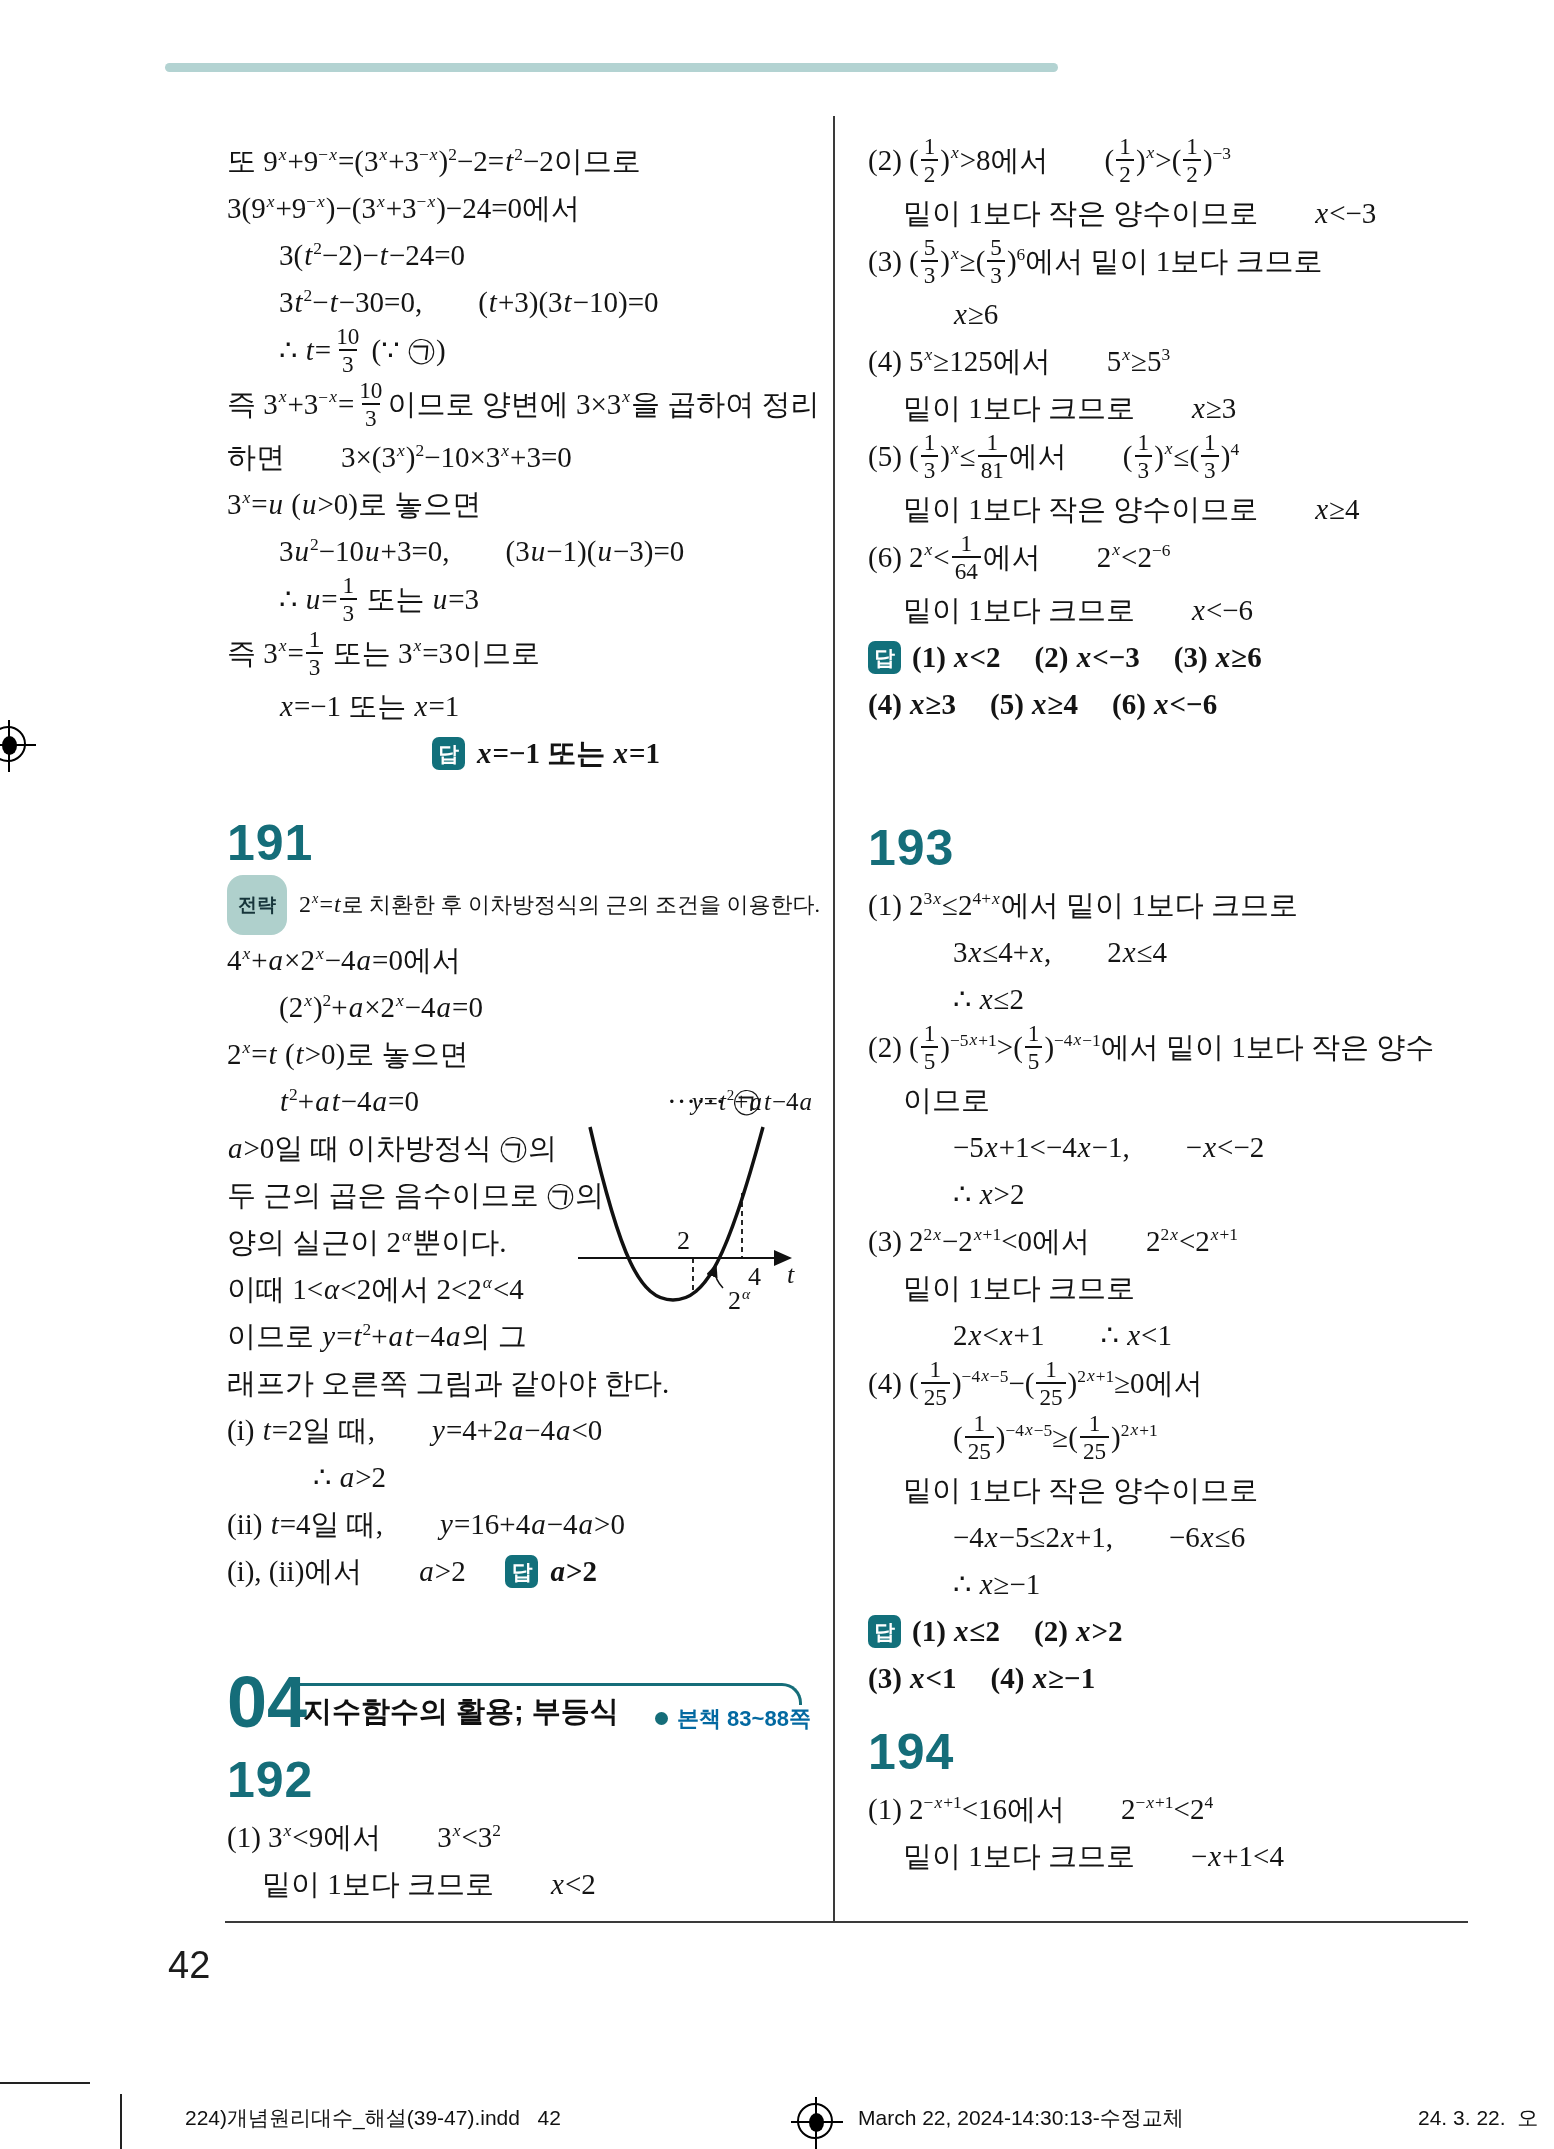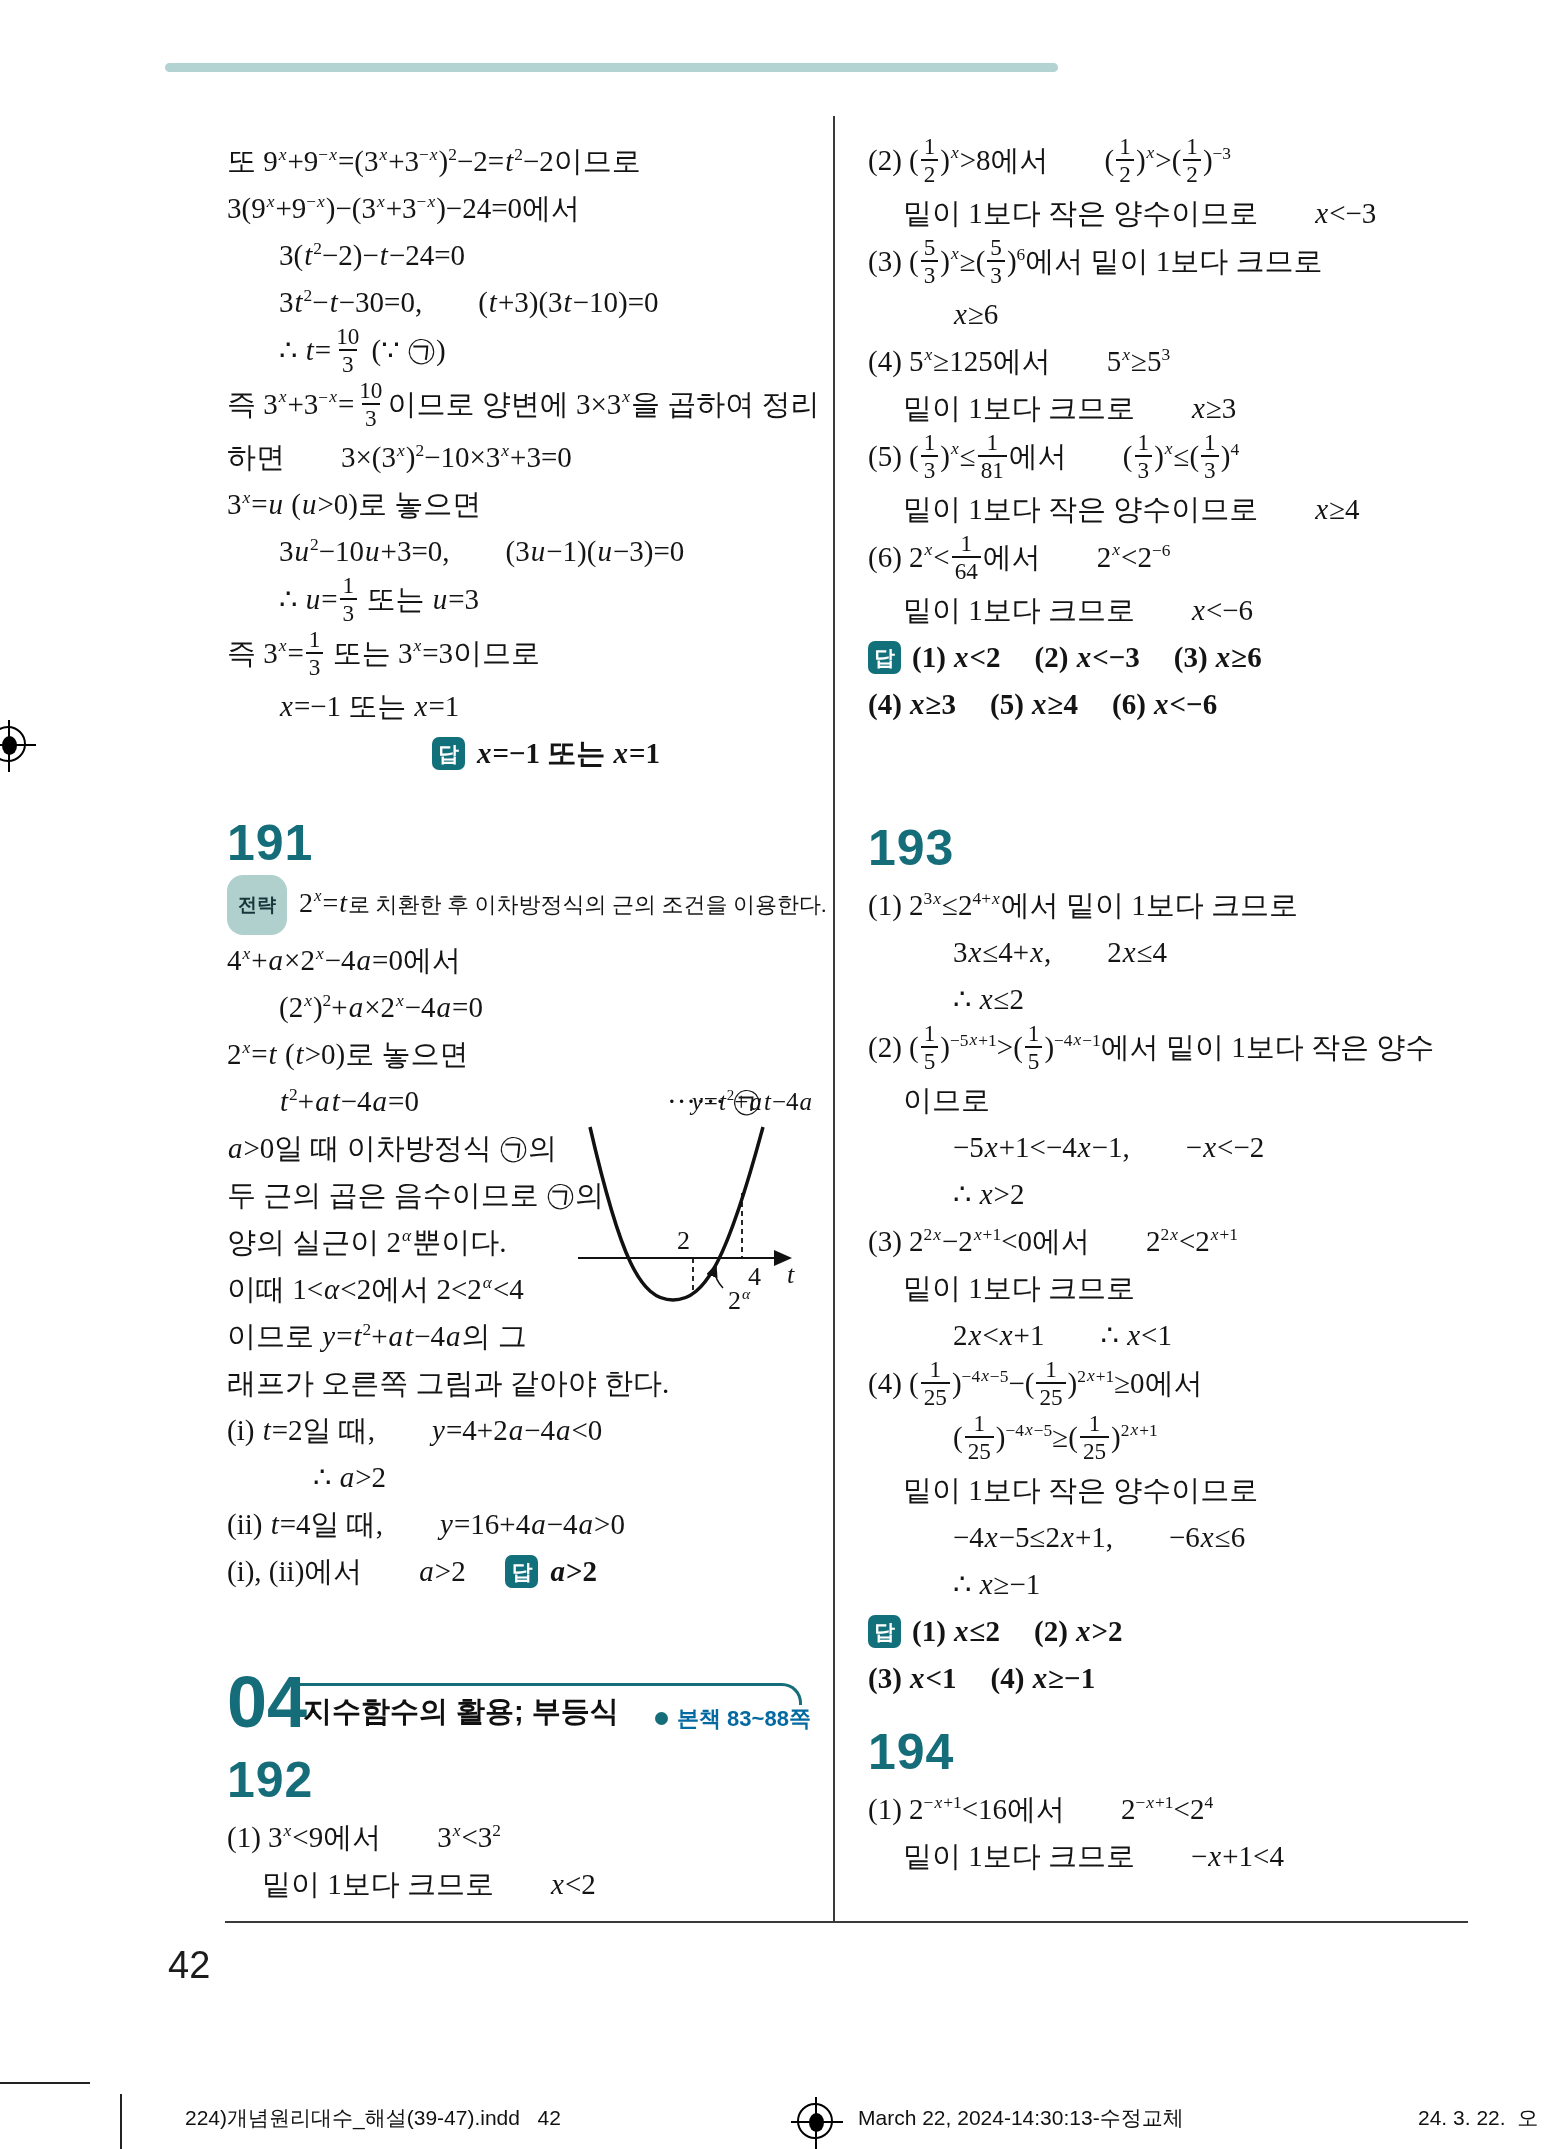--- a/index.html
+++ b/index.html
@@ -45,21 +45,21 @@
        background:#12707b;color:#fff;border-radius:7px;font-size:21px;line-height:1;
        font-family:"Liberation Sans",sans-serif;font-weight:700;margin-right:11px;vertical-align:middle;transform:translateY(-3px)}
   .pill{display:inline-block;background:#afd0cc;color:#16343a;border-radius:16px;
         font-family:"Liberation Sans",sans-serif;font-weight:700;font-size:19px;line-height:28px;
         padding:16px 11px;margin-right:12px;vertical-align:middle;transform:translateY(-2px)}
 
   
   .pnum{font-family:"Liberation Sans",sans-serif;font-weight:700;color:#156d79;font-size:50px;line-height:56px;letter-spacing:1px}
   .b191 .pnum,.b192L .pnum,.b193 .pnum,.b194 .pnum{margin-bottom:6px}
   .stratline{font-size:22px;line-height:40px;white-space:nowrap}
-  .stratline .mx{font-size:28px}
+  .stratline .mx{font-size:24px}
 
   
   .snum{position:absolute;left:0;top:-6px;font-family:"Liberation Sans",sans-serif;font-weight:700;color:#156d79;font-size:72px;line-height:60px}
   .scurve{position:absolute;left:70px;top:5px;width:505px;height:22px;border-top:3px solid #156d79;border-right:3px solid #156d79;border-top-right-radius:20px}
   .stitle{position:absolute;left:76px;top:14px;font-family:"Liberation Sans",sans-serif;font-weight:700;color:#101010;font-size:29px;white-space:nowrap}
   .sref{position:absolute;left:428px;top:26px;font-family:"Liberation Sans",sans-serif;font-weight:700;font-size:22px;color:#0369a1;white-space:nowrap}
   .refdot{display:inline-block;width:13px;height:13px;border-radius:50%;background:#156d79;margin-right:9px;vertical-align:1px}
 
   
   .fig{position:absolute;left:570px;top:1085px;width:245px;height:255px}

